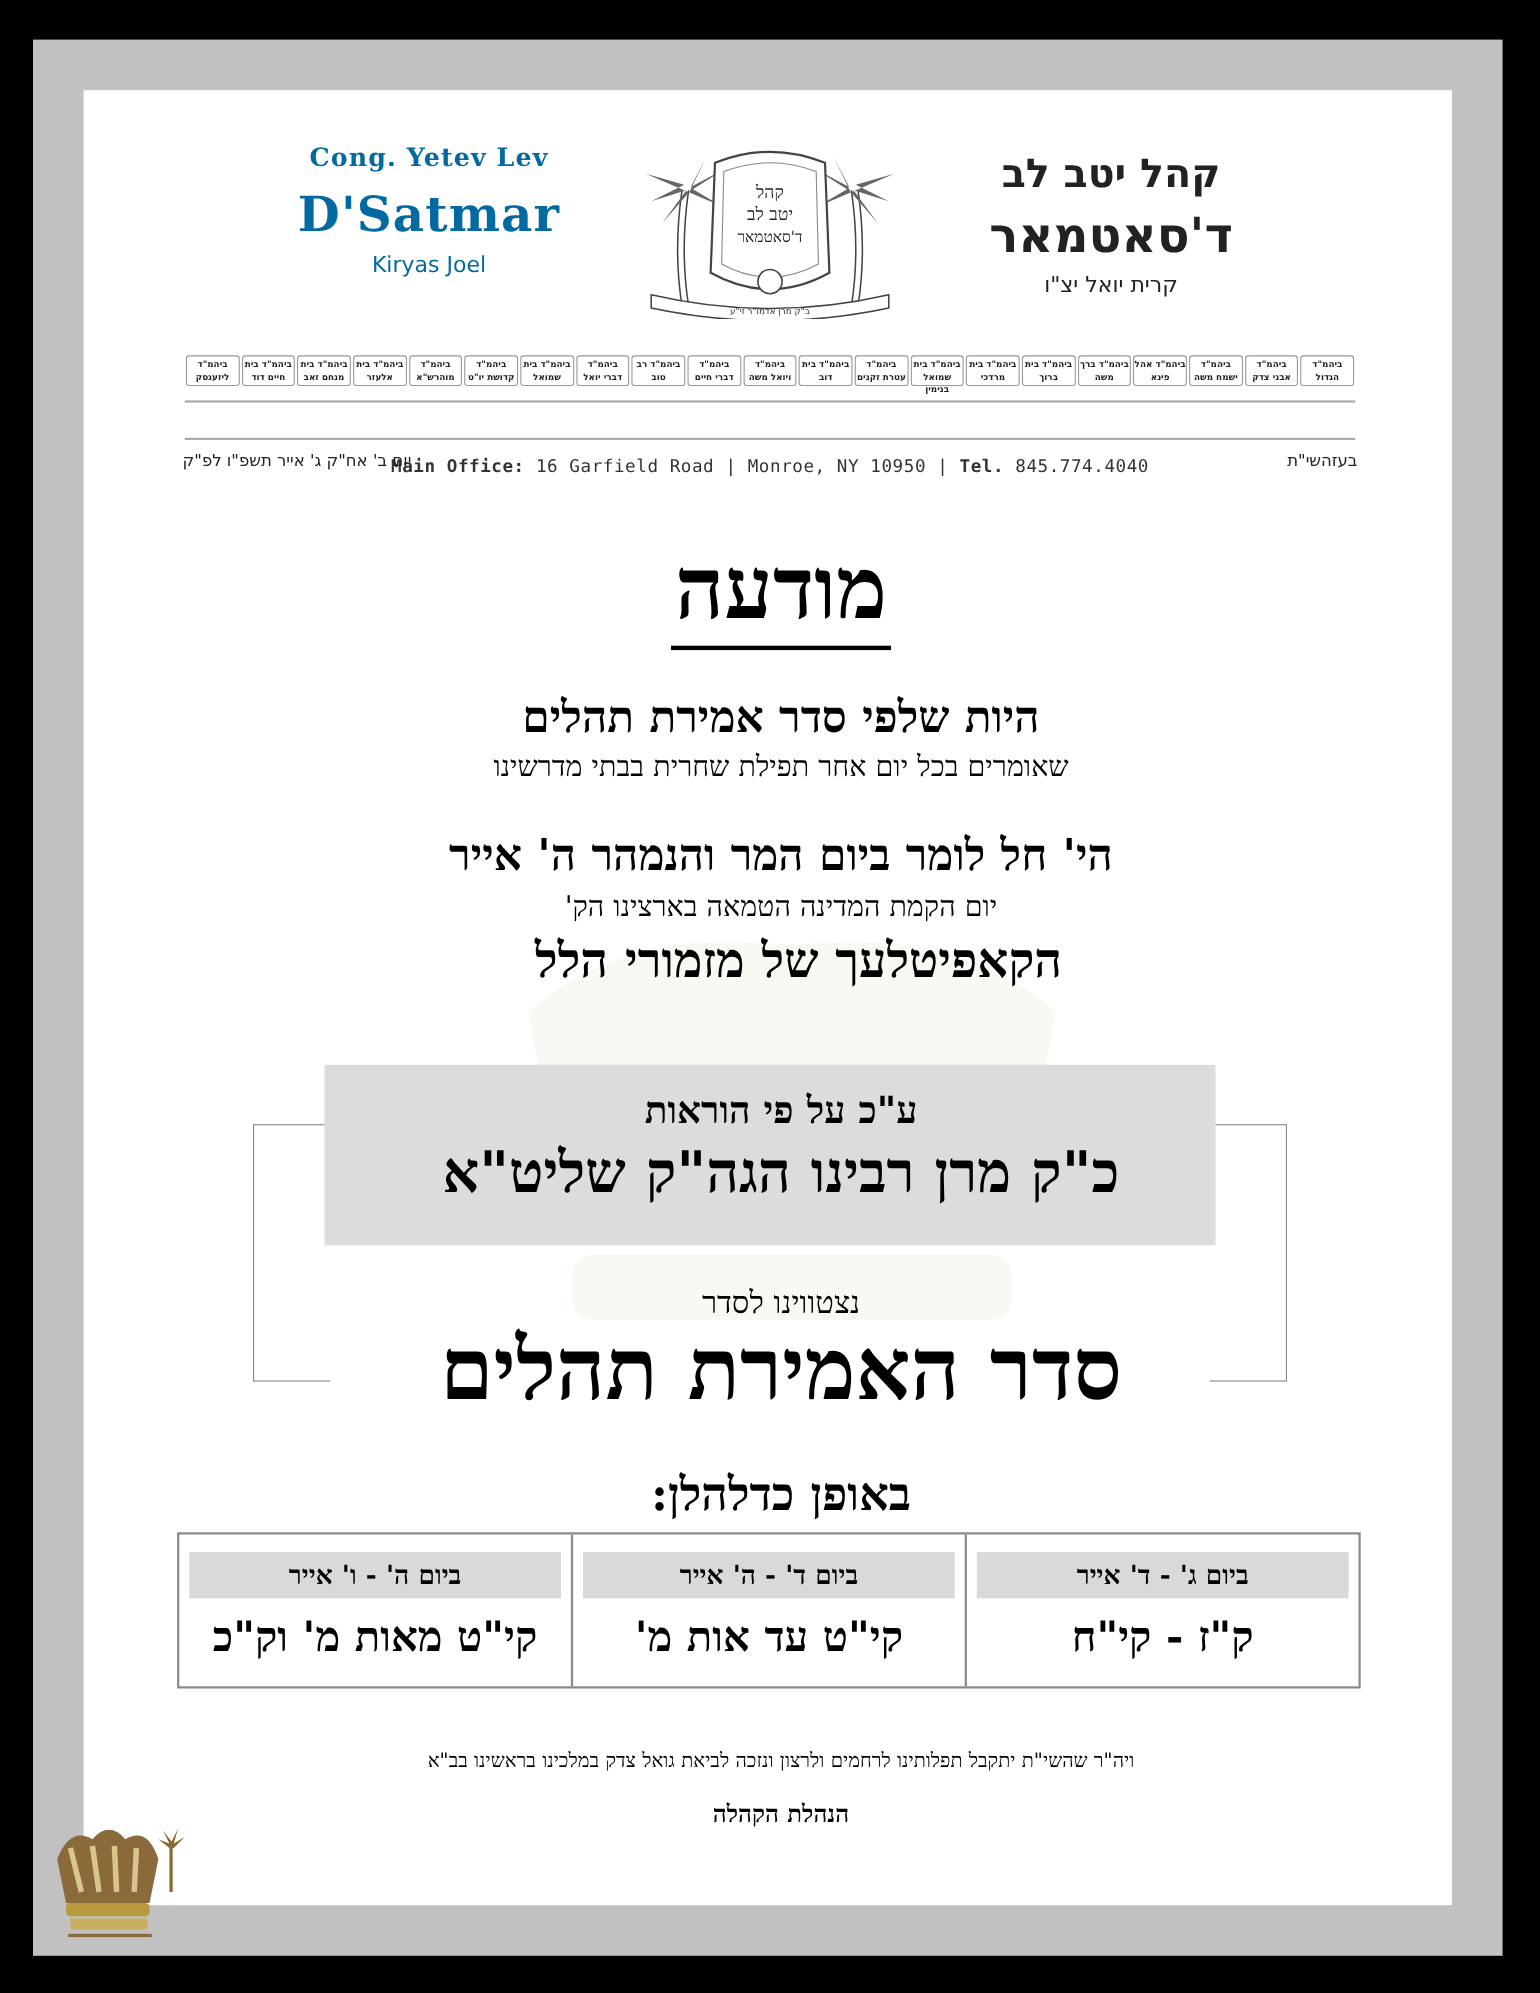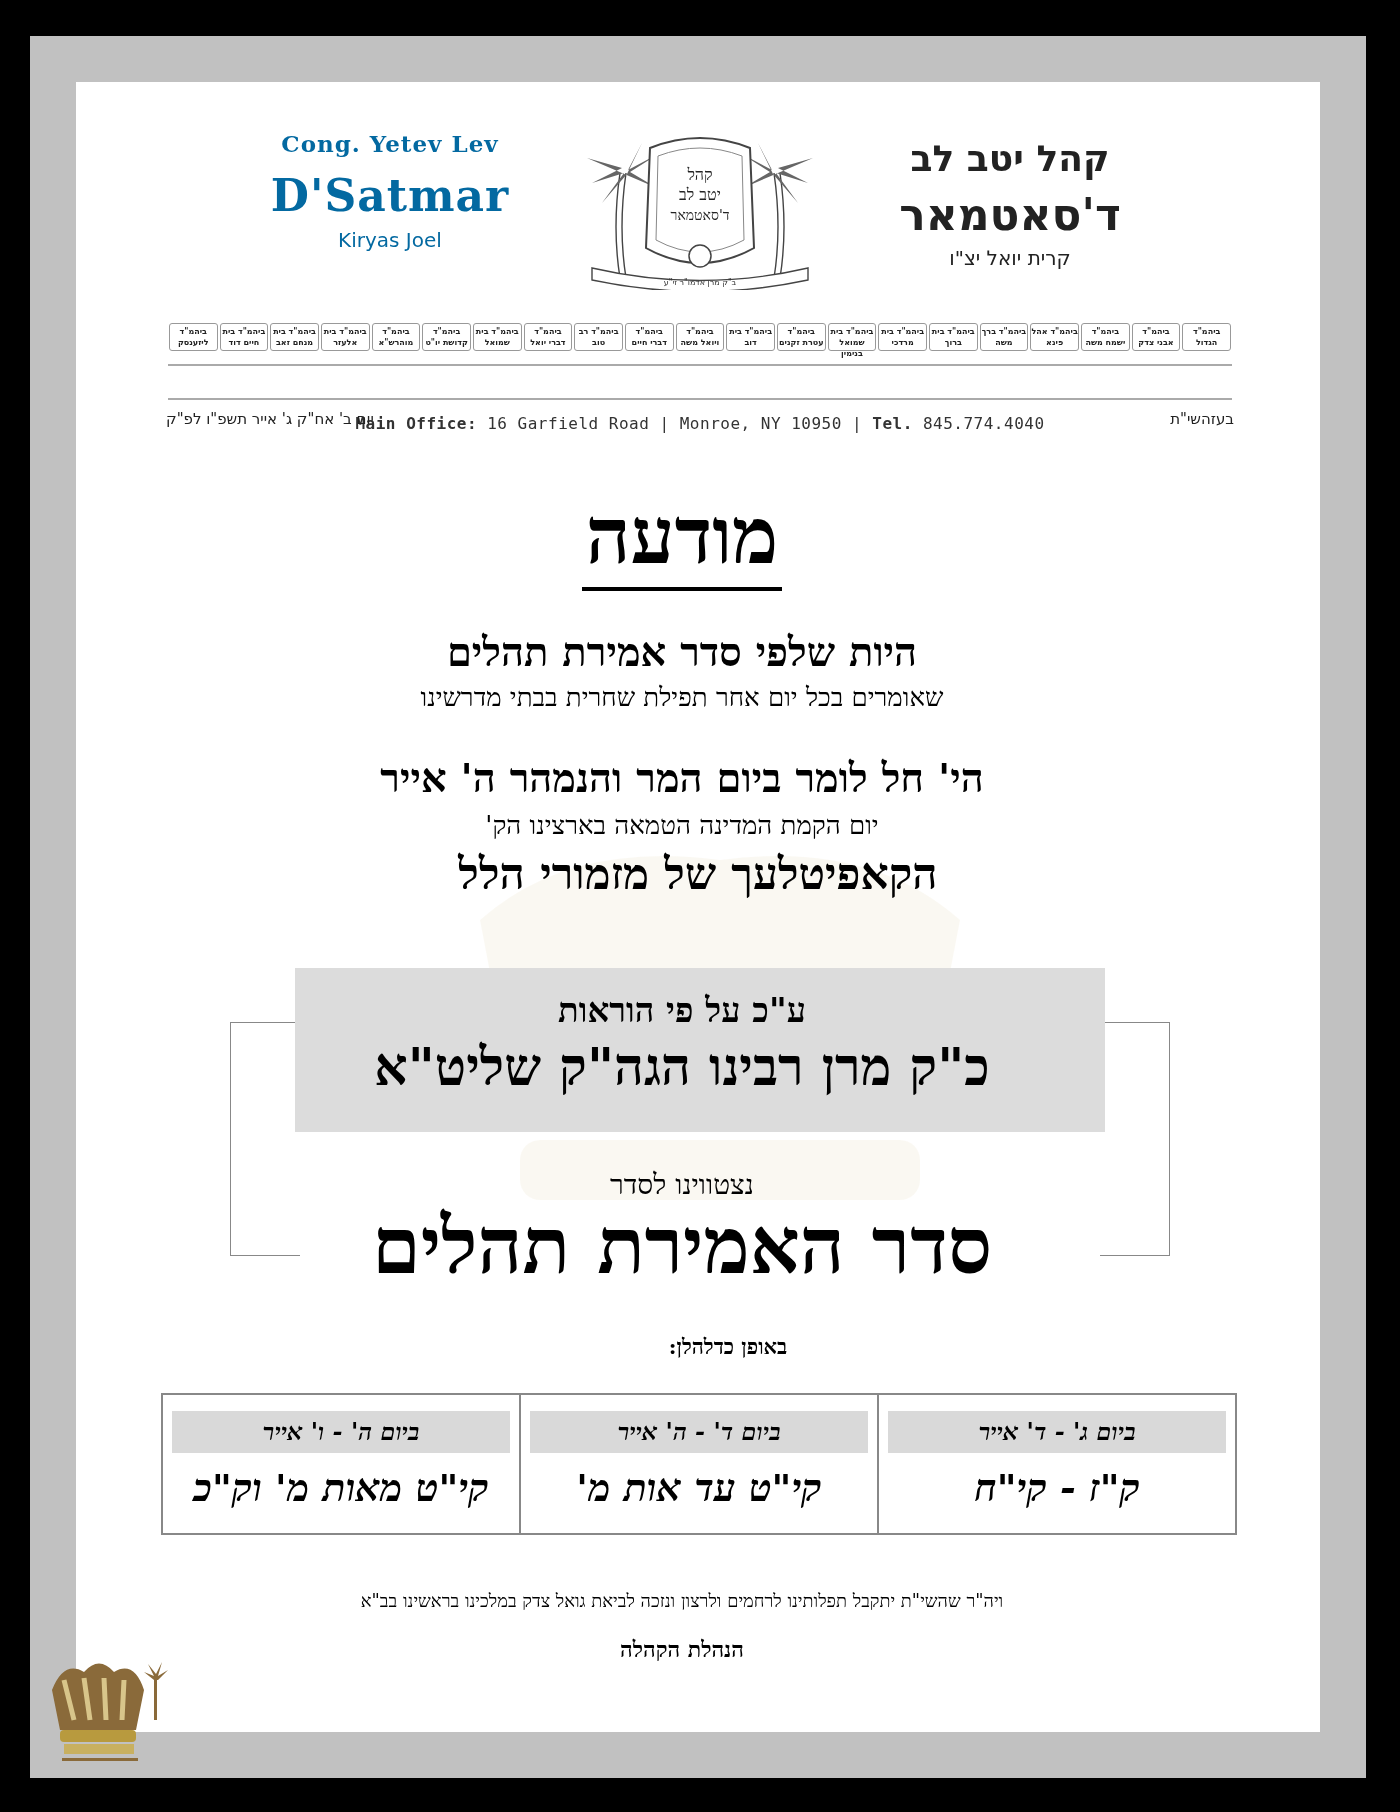--- a/index.html
+++ b/index.html
@@ -54,21 +54,21 @@
   .office b { font-weight:bold; }
   .date-left {
     position:absolute; left:166px; top:410px; font-size:15px; direction:rtl; color:#222;
     font-family:"DejaVu Sans", sans-serif;
   }
   .date-right {
     position:absolute; right:166px; top:410px; font-size:15px; direction:rtl; color:#222;
     font-family:"DejaVu Sans", sans-serif;
   }
   
-  .center { position:absolute; left:60px; width:1244px; text-align:center; direction:rtl; color:#000; }
+  .center { position:absolute; left:88px; width:1244px; text-align:center; direction:rtl; color:#000; }
   .title {
     top:490px; font-size:78px; font-weight:bold; font-family:"DejaVu Serif", serif;
   }
   .title span { border-bottom:4px solid #000; padding:0 4px 6px; }
   .l1 { top:628px; font-size:40px; font-weight:bold; }
   .l2 { top:682px; font-size:26px; }
   .l3 { top:754px; font-size:40px; font-weight:bold; }
   .l4 { top:810px; font-size:26px; }
   .l5 { top:848px; font-size:44px; font-weight:bold;padding-left:16px; }
   
@@ -77,28 +77,28 @@
     border:1.5px solid #888;
   }
   .graybox {
     position:absolute; left:295px; top:968px; width:810px; height:164px; background:#dcdcdc;
   }
   .gb1 { top:990px; font-size:34px; font-weight:bold; }
   .gb2 { top:1036px; font-size:52px; font-weight:bold; }
   .wipe { position:absolute; background:#fff; }
   .n1 { top:1168px; font-size:28px; }
   .n2 { top:1200px; font-size:78px; font-weight:bold; }
-  .intro { top:1334px; font-size:21px; font-weight:bold;margin-left:46px; }
+  .intro { top:1334px; font-size:42px; font-weight:bold; }
   
   .sched {
     position:absolute; left:161px; top:1393px; width:1076px; height:142px;
     border:2px solid #888; display:flex; flex-direction:row-reverse; box-sizing:border-box;
   }
   .cell {
-    flex:1; border-left:2px solid #888; position:relative; direction:rtl; text-align:center;font-style:italic;
+    flex:1; border-left:2px solid #888; position:relative; direction:rtl; text-align:center;
   }
   .cell:last-child { border-left:none; }
   .cell .day {
     margin:16px 9px 0; height:42px; background:#d9d9d9;
     font-size:24px; line-height:42px; font-weight:bold;
   }
   .cell .range { font-size:38px; font-weight:bold; margin-top:12px; }
   .closing { top:1590px; font-size:18px; }
   .sign { top:1636px; font-size:22px; font-weight:bold; }
   .logo-bl { position:absolute; left:44px; top:1650px; width:130px; height:120px; }

